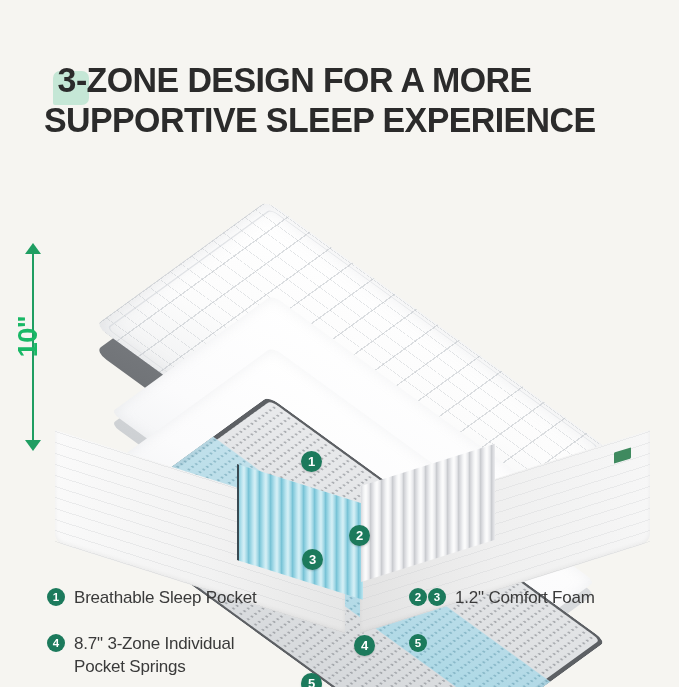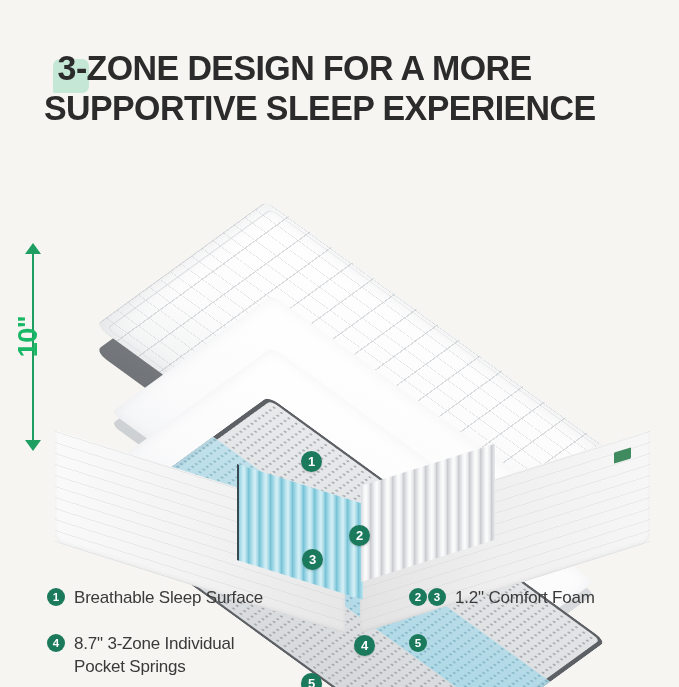--- a/index.html
+++ b/index.html
@@ -13,21 +13,21 @@
     background: #f6f5f1;
     font-family: "Liberation Sans", sans-serif;
     overflow: hidden;
     position: relative;
   }
 
   
   #headline {
     position: absolute;
     left: 44px;
-    top: 48px;
+    top: 60px;
     width: 620px;
   }
   #headline-accent {
     position: absolute;
     left: 9px;
     top: 11px;
     width: 36px;
     height: 34px;
     background: #c5e7d6;
     border-radius: 7px 7px 7px 2px;
@@ -390,21 +390,21 @@
   <div class="badge" id="badge-5">5</div>
 </div>
 
 <div id="legend">
 
   <div class="legend-col" id="legend-col-left">
     <div class="legend-item">
       <div class="legend-badges">
         <span class="legend-badge">1</span>
       </div>
-      <div class="legend-text">Breathable Sleep Surface</div>
+      <div class="legend-text">Breathable Sleep Pocket</div>
     </div>
 
     <div class="legend-item">
       <div class="legend-badges">
         <span class="legend-badge">4</span>
       </div>
       <div class="legend-text">8.7"  3-Zone Individual
 Pocket Springs</div>
     </div>
   </div>

